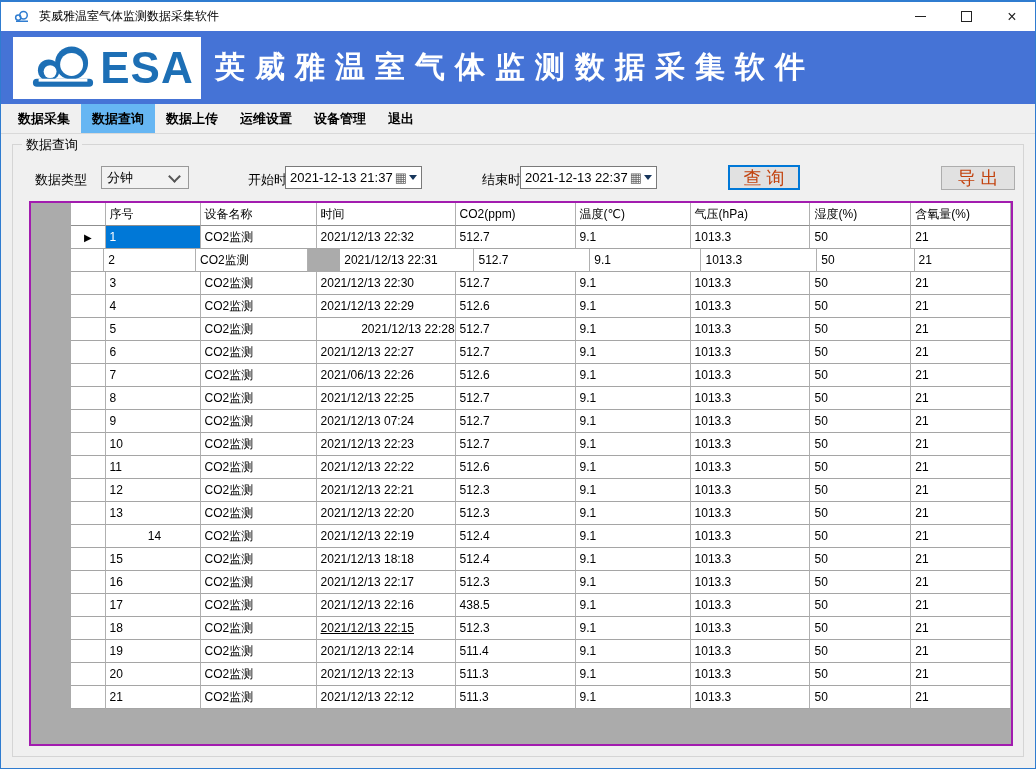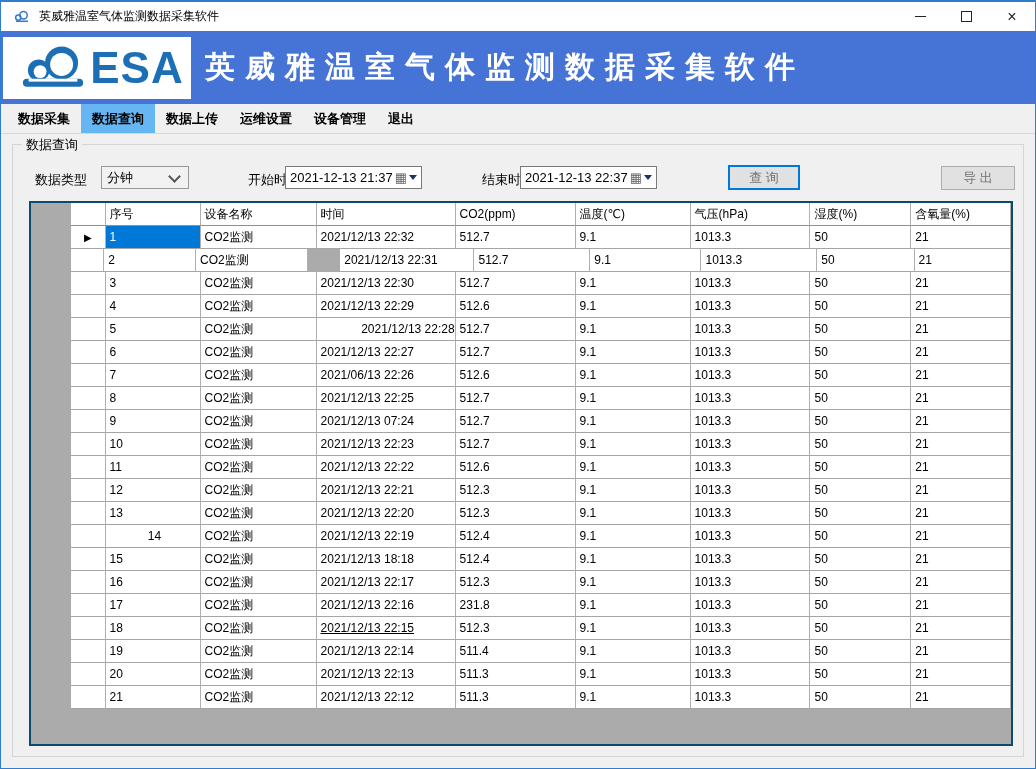--- a/index.html
+++ b/index.html
@@ -14,21 +14,21 @@
   .titlebar{height:29px;background:#ffffff;display:flex;align-items:center;}
   .titlebar .app-icon{width:18px;height:16px;margin-left:12px;display:flex;align-items:center;}
   .titlebar .title{font-size:12px;color:#000;margin-left:8px;flex:1;}
   .win-btn{width:46px;height:29px;display:flex;align-items:center;justify-content:center;
     font-size:14px;color:#222;cursor:default;}
   .win-btn .min-glyph{display:inline-block;width:11px;border-bottom:1px solid #222;height:0;}
   .win-btn .max-glyph{display:inline-block;width:9px;height:9px;border:1px solid #222;}
   .win-btn .close-glyph{font-size:16px;line-height:16px;}
   
   .banner{height:73px;background:#4573d6;display:flex;align-items:center;}
-  .logo-box{width:188px;height:62px;background:#ffffff;margin-left:2px;display:flex;
+  .logo-box{width:188px;height:62px;background:#ffffff;margin-left:12px;display:flex;
     align-items:center;justify-content:center;}
   .logo-box svg{width:86px;height:52px;}
   .logo-text{font-size:44px;font-weight:bold;color:#1d6fb5;letter-spacing:1px;margin-left:-6px;
     font-family:"Liberation Sans","DejaVu Sans",sans-serif;}
   .banner-title{color:#ffffff;font-size:30px;font-weight:bold;margin-left:14px;letter-spacing:10px;
     white-space:nowrap;}
   
   .menubar{height:29px;background:#f0f0f0;border-bottom:1px solid #d9d9d9;display:flex;align-items:stretch;padding-left:6px;}
   .menu-item{font-size:13px;font-weight:bold;color:#000;padding:0 11px;display:flex;align-items:center;cursor:default;}
   .menu-item.active{background:#66b6f3;}
@@ -44,27 +44,27 @@
   .combo .chev{width:7px;height:7px;border-right:2px solid #555;border-bottom:2px solid #555;
     transform:rotate(45deg);margin-right:9px;margin-top:-3px;}
   
   .dtp{position:absolute;top:21px;width:137px;height:23px;background:#fff;border:1px solid #7a7a7a;
     box-sizing:border-box;display:flex;align-items:center;font-size:13px;}
   .dtp .dtp-text{flex:1;padding-left:4px;white-space:nowrap;}
   .dtp .cal{font-size:13px;color:#666;line-height:13px;margin-right:2px;}
   .dtp .tri{width:0;height:0;border-left:4px solid transparent;border-right:4px solid transparent;
     border-top:5px solid #17365c;margin-right:4px;}
   
-  .btn{position:absolute;height:25px;background:#e1e1e1;font-size:13px;color:#737373;
+  .btn{position:absolute;height:25px;background:#e1e1e1;font-size:18px;color:#c2410c;
     display:flex;align-items:center;justify-content:center;box-sizing:border-box;cursor:default;}
   .btn-query{left:715px;top:20px;width:72px;border:2px solid #0078d7;}
   .btn-export{left:928px;top:21px;width:74px;height:24px;border:1px solid #adadad;}
   
   .grid{position:absolute;left:16px;top:56px;width:984px;height:545px;background:#ababab;
-    border:2px solid #0c4a6e;box-sizing:border-box;overflow:hidden;padding-left:40px;}
+    border:2px solid #a21caf;box-sizing:border-box;overflow:hidden;padding-left:40px;}
   .grow{display:flex;height:23px;box-sizing:border-box;}
   .gcell{box-sizing:border-box;border-right:1px solid #b0b0b0;border-bottom:1px solid #a5a5a5;
     background:#fff;font-size:12px;line-height:22px;padding-left:4px;overflow:hidden;
     white-space:nowrap;color:#000;}
   .grow.ghead .gcell{border-bottom:1px solid #8f8f8f;}
   .gcell.rowhdr{padding-left:0;text-align:center;}
   .gcell.selected{background:#0078d7;color:#fff;}
   .row-arrow{font-size:10px;color:#000;}
 </style>
 </head>
@@ -334,21 +334,21 @@
             <div class="gcell" style="width: 120px;">9.1</div>
             <div class="gcell" style="width: 125px;">1013.3</div>
             <div class="gcell" style="width: 105px;">50</div>
             <div class="gcell" style="width: 104px;">21</div>
           </div>
           <div class="grow">
             <div class="gcell rowhdr" style="width: 36px;"></div>
             <div class="gcell" style="width: 99px;">17</div>
             <div class="gcell" style="width: 121px;">CO2监测</div>
             <div class="gcell" style="width: 145px;">2021/12/13 22:16</div>
-            <div class="gcell" style="width: 125px;">231.8</div>
+            <div class="gcell" style="width: 125px;">438.5</div>
             <div class="gcell" style="width: 120px;">9.1</div>
             <div class="gcell" style="width: 125px;">1013.3</div>
             <div class="gcell" style="width: 105px;">50</div>
             <div class="gcell" style="width: 104px;">21</div>
           </div>
           <div class="grow">
             <div class="gcell rowhdr" style="width: 36px;"></div>
             <div class="gcell" style="width: 99px;">18</div>
             <div class="gcell" style="width: 121px;">CO2监测</div>
             <div class="gcell" style="width: 145px; text-decoration: underline;">2021/12/13 22:15</div>

